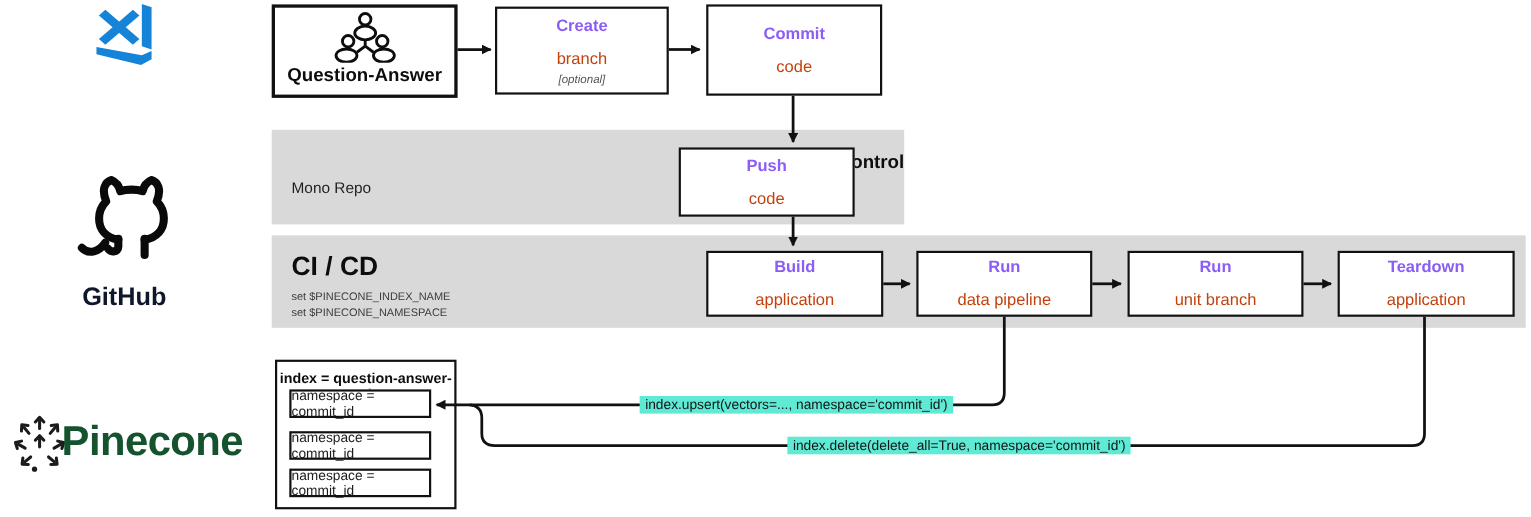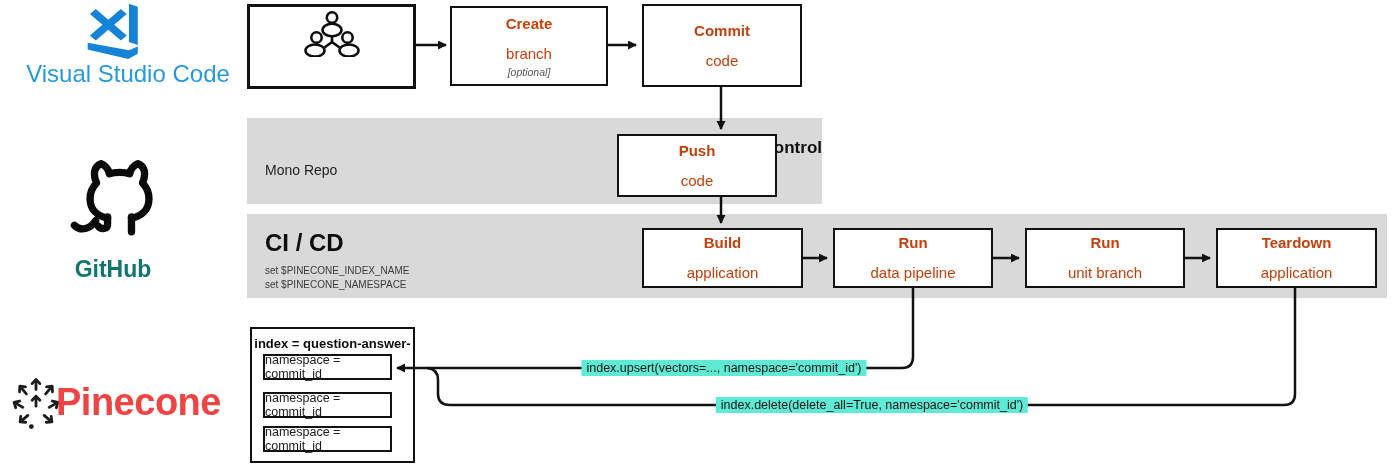--- a/index.html
+++ b/index.html
@@ -13,21 +13,21 @@
   .band-title{font-weight:bold;font-size:17px;color:#0d0d0d;line-height:1.15;text-align:right;}
   .band-sub{font-size:14px;color:#1f1f1f;margin-top:4px;}
   .band-title-lg{font-weight:bold;font-size:24px;color:#0d0d0d;line-height:1.1;}
   .env{font-size:10px;color:#3b3b3b;line-height:1.35;margin-top:8px;}
   
   .box{
     position:absolute;background:#fff;border:2.5px solid #111;box-sizing:border-box;
     display:flex;flex-direction:column;align-items:center;justify-content:center;
     text-align:center;z-index:1;
   }
-  .box .t{font-weight:bold;font-size:15px;color:#c2410c;line-height:1.2;}
+  .box .t{font-weight:bold;font-size:15px;color:#8b5cf6;line-height:1.2;}
   .box .s{font-size:15px;color:#c2410c;line-height:1.2;margin-top:12px;}
   .box .n{font-size:10.5px;font-style:italic;color:#555;margin-top:3px;}
   .qa{border-width:3px;justify-content:flex-start;padding-top:4px;}
   .qa-label{font-weight:bold;font-size:17px;color:#0d0d0d;margin-top:2px;}
   
   .idx{position:absolute;background:#fff;border:2.5px solid #111;box-sizing:border-box;z-index:1;}
   .idx-title{font-weight:bold;font-size:13px;text-align:center;margin-top:7px;color:#0d0d0d;}
   .ns{
     position:absolute;background:#fff;border:2.5px solid #111;box-sizing:border-box;
     display:flex;align-items:center;justify-content:center;font-size:12.5px;color:#1c1c1c;
@@ -36,23 +36,23 @@
   svg.overlay{position:absolute;left:0;top:0;z-index:2;pointer-events:none;}
   
   .call-label{
     position:absolute;z-index:3;transform:translate(-50%,-50%);
     background:#5eead4;padding:1px 5px;font-size:12.5px;color:#141414;white-space:nowrap;
   }
   
   .wordmark-vscode{position:absolute;left:14px;top:60px;width:228px;text-align:center;
     font-size:24px;color:#2899dd;z-index:1;}
   .wordmark-github{position:absolute;left:43px;top:256px;width:140px;text-align:center;
-    font-size:23px;font-weight:bold;color:#0f766e;z-index:1;}
+    font-size:23px;font-weight:bold;color:#0f172a;z-index:1;}
   .wordmark-pinecone{position:absolute;left:56px;top:381px;
-    font-size:38px;font-weight:600;letter-spacing:-0.5px;color:#ef4444;z-index:1;}
+    font-size:38px;font-weight:600;letter-spacing:-0.5px;color:#14532d;z-index:1;}
 </style>
 </head>
 <body>
 
 <div class="canvas">
 
   <div class="band" style="left:247px;top:118px;width:575px;height:86px;">
     <div class="band-title">Source Control</div>
     <div class="band-sub">Mono Repo</div>
   </div>
@@ -66,21 +66,20 @@
   </div>
 
   <svg class="abs" style="left:84px;top:2px;z-index:1;" width="56" height="58" viewBox="0 0 76 78">
     <g fill="#1584d8">
       <path d="M8 16 L16 9 L58 45 L50 52 Z"></path>
       <path d="M50 9 L58 16 L16 52 L8 45 Z"></path>
       <path d="M61 2 L73 6 V58 L61 54 Z"></path>
       <path d="M5 55 L61 65 L73 60 V70 L60 77 L5 64 Z"></path>
     </g>
   </svg>
-  <div class="wordmark-vscode">Visual Studio Code</div>
 
   <svg class="abs" style="left:68px;top:160px;z-index:1;" width="92" height="92" viewBox="0 0 100 100">
     <g fill="none" stroke="#0a0a0a" stroke-width="8" stroke-linecap="round" stroke-linejoin="round">
       <path d="M43 63 C31 61 24 53 24 42 C24 36 26 30 31 25 C26 13 30 6 36 4 C41 6 44 11 45 15 C51 13 61 13 67 15 C68 11 71 6 76 4 C82 6 86 13 81 25 C86 30 88 36 88 42 C88 53 81 61 69 63"></path>
       <path d="M69 62 L69 78"></path>
       <path d="M43 62 L43 70 C43 75 36 76 33 72"></path>
       <path d="M30 66 C24 75 14 78 7 71"></path>
     </g>
   </svg>
   <div class="wordmark-github">GitHub</div>
@@ -109,20 +108,21 @@
       <g fill="none" stroke="#0d0d0d" stroke-width="2.6">
         <circle cx="31" cy="6.5" r="5.2"></circle>
         <ellipse cx="31" cy="19" rx="9.5" ry="6.2"></ellipse>
         <path d="M31 25.5 L31 31 M31 31 L23.5 36.5 M31 31 L38.5 36.5"></path>
         <circle cx="15.5" cy="26.5" r="5.2"></circle>
         <ellipse cx="14" cy="39.5" rx="9.5" ry="6"></ellipse>
         <circle cx="46.5" cy="26.5" r="5.2"></circle>
         <ellipse cx="48" cy="39.5" rx="9.5" ry="6"></ellipse>
       </g>
     </svg>
+    <div class="qa-label">Question-Answer</div>
   </div>
 
   <div class="box" style="left:450px;top:6px;width:158px;height:80px;">
     <div class="t">Create</div>
     <div class="s">branch</div>
     <div class="n">[optional]</div>
   </div>
 
   <div class="box" style="left:642px;top:4px;width:160px;height:83px;">
     <div class="t">Commit</div>

